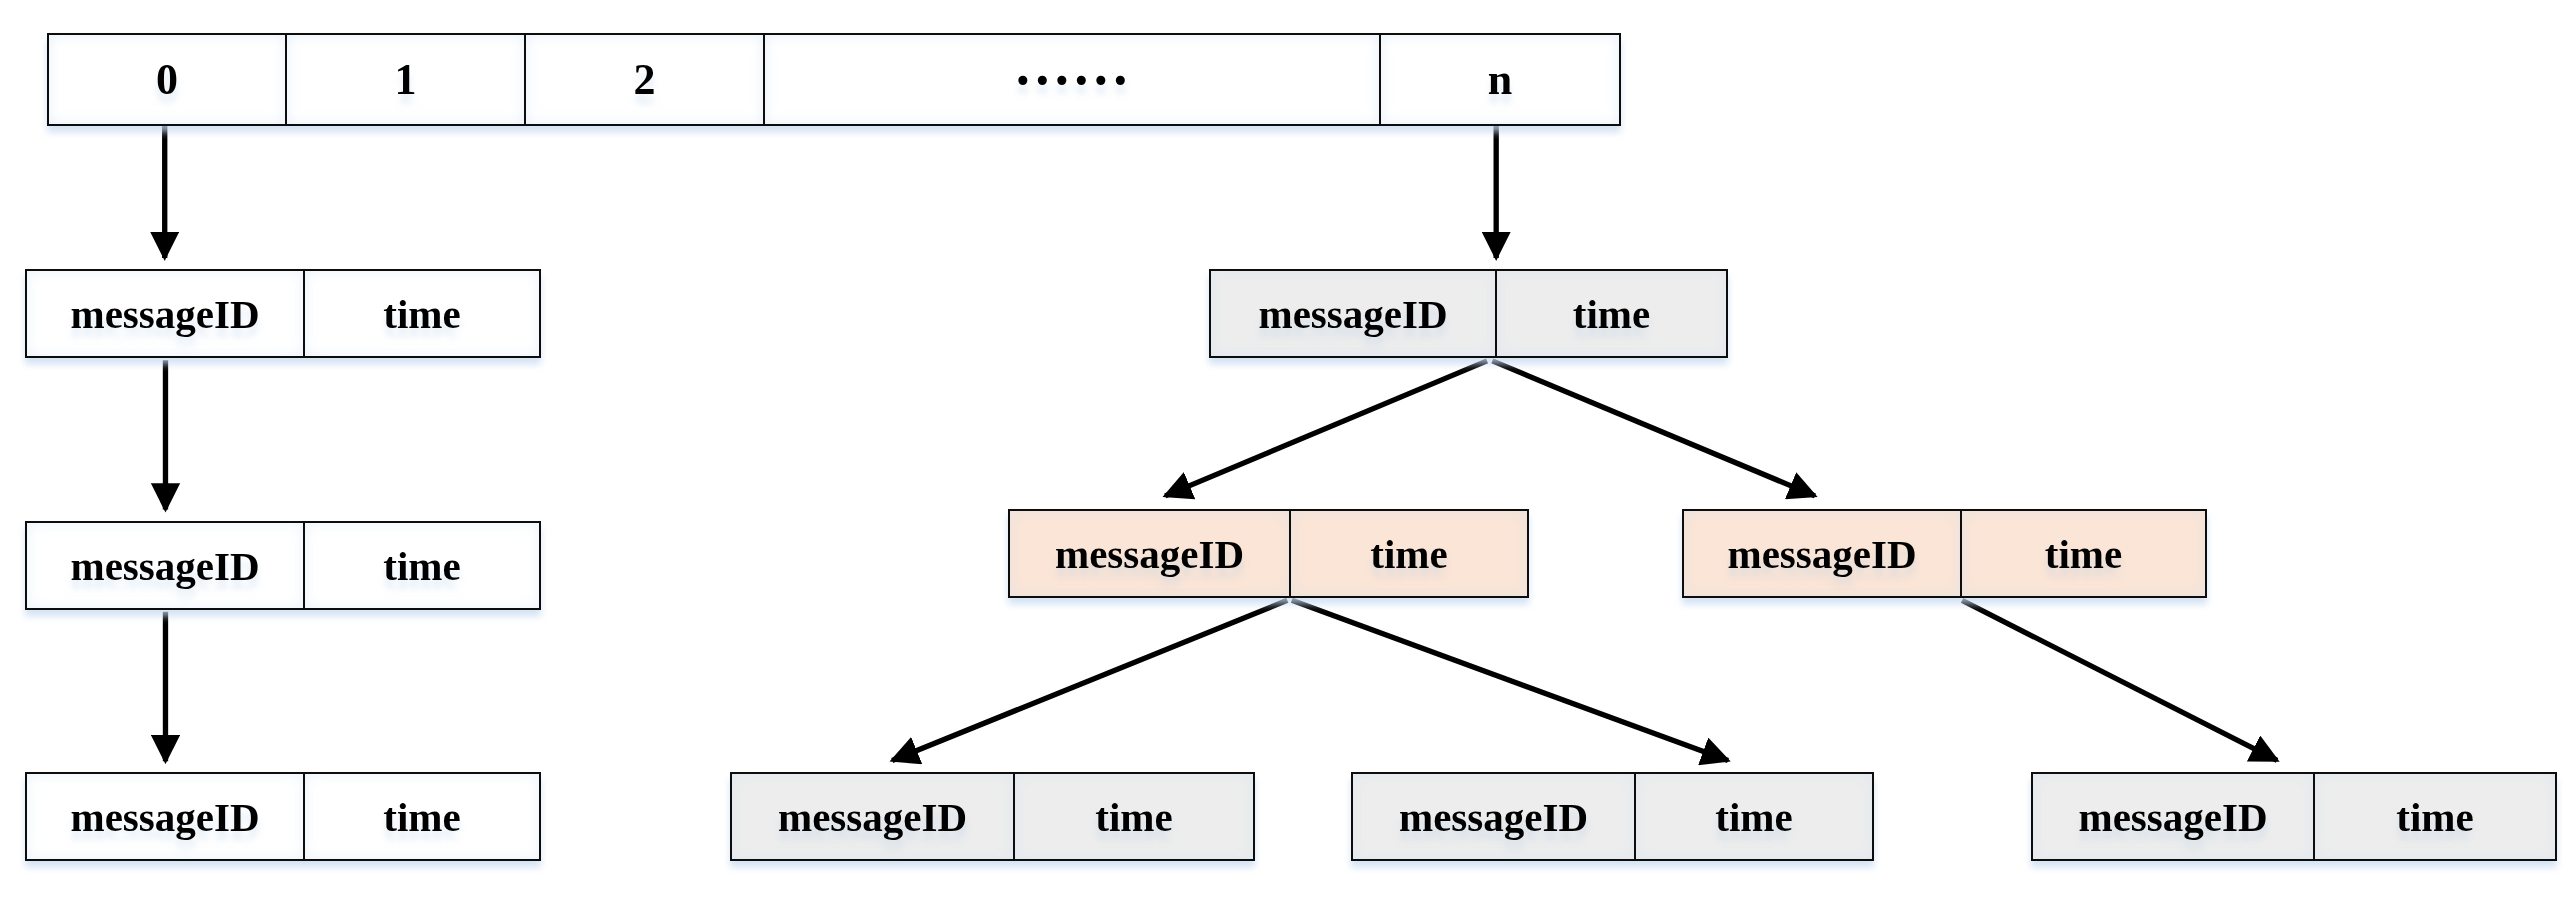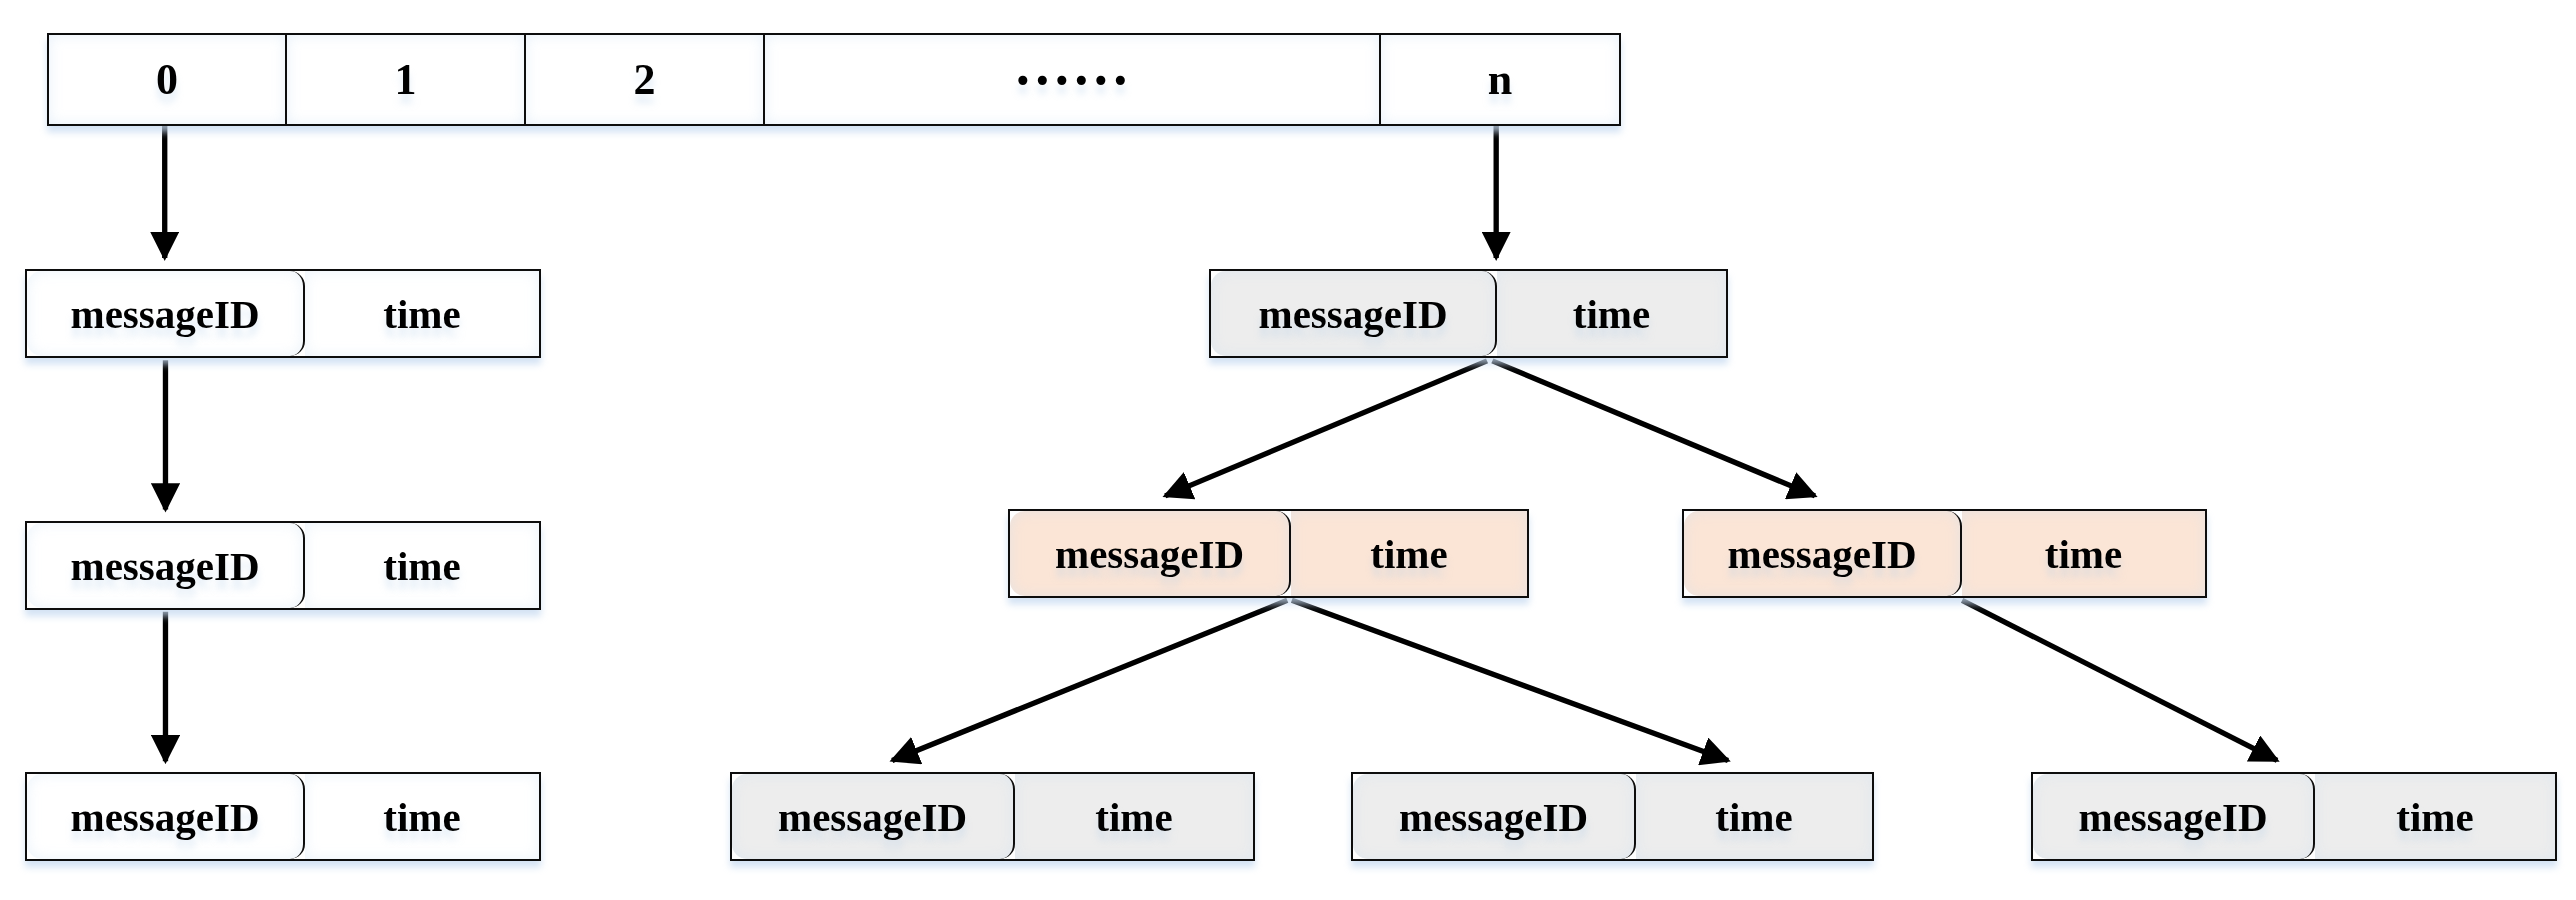--- a/index.html
+++ b/index.html
@@ -46,21 +46,21 @@
     display: flex;
     align-items: center;
     justify-content: center;
     font-weight: bold;
     font-size: 41px;
     color: #000000;
     text-shadow: 0 9.2px 7.6px rgba(175, 203, 233, 0.35);
     box-sizing: border-box;
     box-shadow: inset 0 0 13.7px rgba(205, 224, 244, 0.40);
   }
-  .cell.id { border-right: 2.3px solid #0d0d0d; border-radius: 15px; }
+  .cell.id { border-right: 2.3px solid #0d0d0d; }
   .cell.t  { flex: 1; text-align: right; }
   .node.white .cell { background: #ffffff; }
   .node.gray  .cell { background: #ededed; }
   .node.peach .cell { background: #fbe5d6; }
   
   #arrows { position: absolute; left: 0; top: 0; }
   #arrows line { stroke: #000000; stroke-width: 7; }
 </style>
 </head>
 <body>

